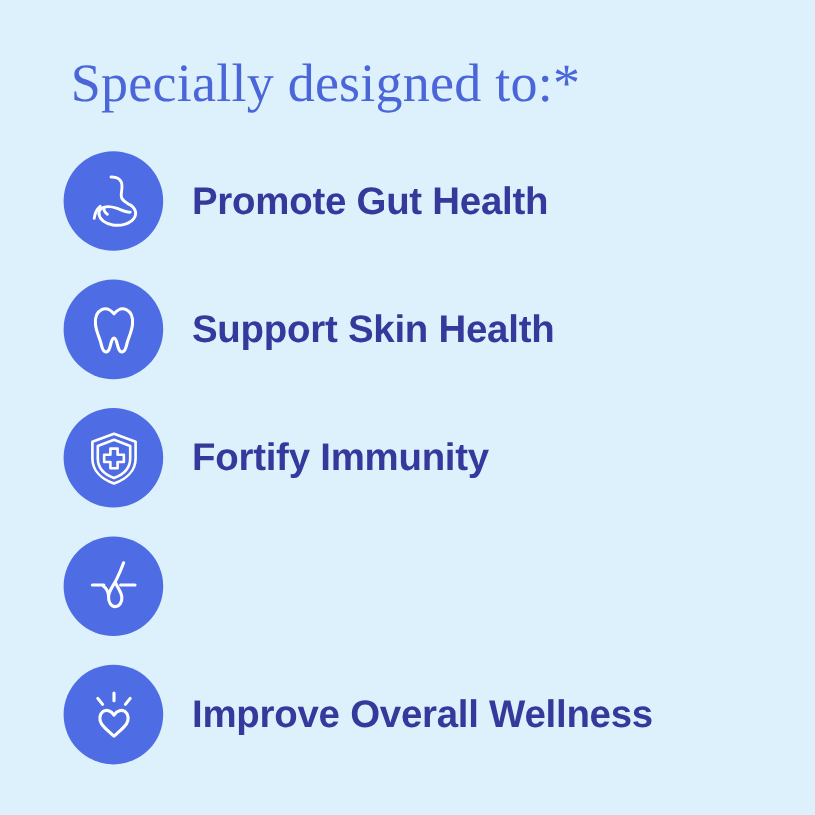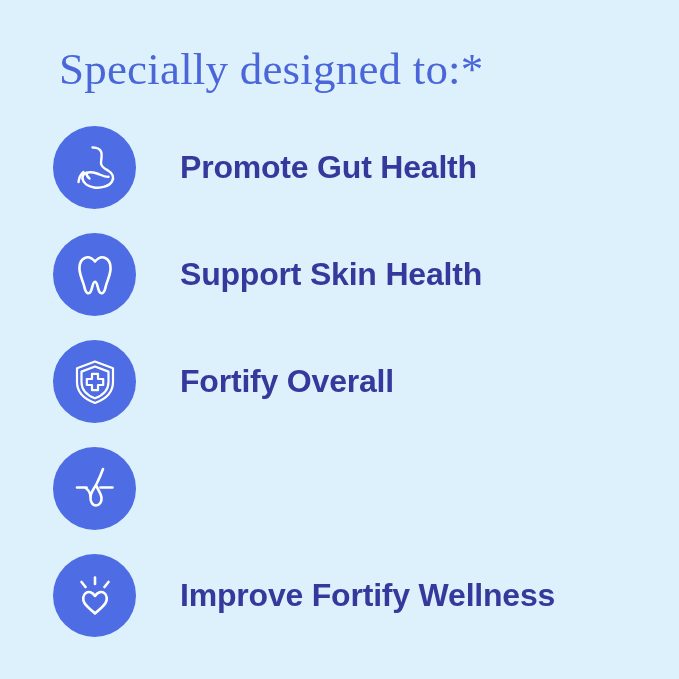--- a/index.html
+++ b/index.html
@@ -64,21 +64,21 @@
     justify-content: center;
     box-sizing: border-box;
   }
   .icon-badge svg {
     display: block;
     width: 52px;
     height: 52px;
   }
   .benefit-label {
     flex: 1 1 auto;
-    margin-left: 44px;
+    margin-left: 24px;
     font-family: "Liberation Sans", sans-serif;
     font-weight: bold;
     font-size: 32px;
     line-height: 83px;
     letter-spacing: -0.2px;
     color: #36399c;
     white-space: nowrap;
   }
 </style>
 </head>
@@ -128,21 +128,21 @@
         <span>
           <svg viewBox="0 0 52 52" fill="none" stroke="#ffffff" stroke-width="2.2" stroke-linecap="round" stroke-linejoin="round">
             <path d="M26 5.5 L44 12.2 V26 C44 36.2 36.2 43.3 26 47
                      C15.8 43.3 8 36.2 8 26 V12.2 Z"></path>
             <path d="M26 10.5 L39.5 15.6 V26 C39.5 33.8 33.8 39.4 26 42.3
                      C18.2 39.4 12.5 33.8 12.5 26 V15.6 Z"></path>
             <path d="M23 17.8 H29 V23 H34.2 V29 H29 V34.2 H23 V29 H17.8 V23 H23 Z"></path>
           </svg>
         </span>
       </span>
-      <span class="benefit-label">Fortify Overall</span>
+      <span class="benefit-label">Fortify Immunity</span>
     </li>
 
     <li class="benefit-row">
       <span class="icon-badge">
         <span>
           <svg viewBox="0 0 52 52" fill="none" stroke="#ffffff" stroke-width="2.6" stroke-linecap="round" stroke-linejoin="round">
             <path d="M34 6 C34 6 31.5 13 28 20 C25.5 25 22 29 21.5 33.5
                      C21 38.5 23.5 42.5 27 42.5 C30.5 42.5 33 38.8 32.5 34.5
                      C32 30 29 27 27.5 23"></path>
             <path d="M21.5 33.5 C21.2 30 19.5 27 17.2 25.5"></path>
@@ -159,17 +159,17 @@
           <svg viewBox="0 0 52 52" fill="none" stroke="#ffffff" stroke-width="2.6" stroke-linecap="round" stroke-linejoin="round">
             <path d="M26 7.5 V14"></path>
             <path d="M12.5 12 L16.5 17"></path>
             <path d="M39.5 12 L35.5 17"></path>
             <path d="M26 26 C23.5 22 19.5 21 16.8 23 C13.8 25.2 13.4 29.8 15.6 33.2
                      C17.8 36.6 22 39.8 26 43.5 C30 39.8 34.2 36.6 36.4 33.2
                      C38.6 29.8 38.2 25.2 35.2 23 C32.5 21 28.5 22 26 26 Z"></path>
           </svg>
         </span>
       </span>
-      <span class="benefit-label">Improve Fortify Wellness</span>
+      <span class="benefit-label">Improve Overall Wellness</span>
     </li>
 
   </ul>
 </div>
 
 </body></html>

